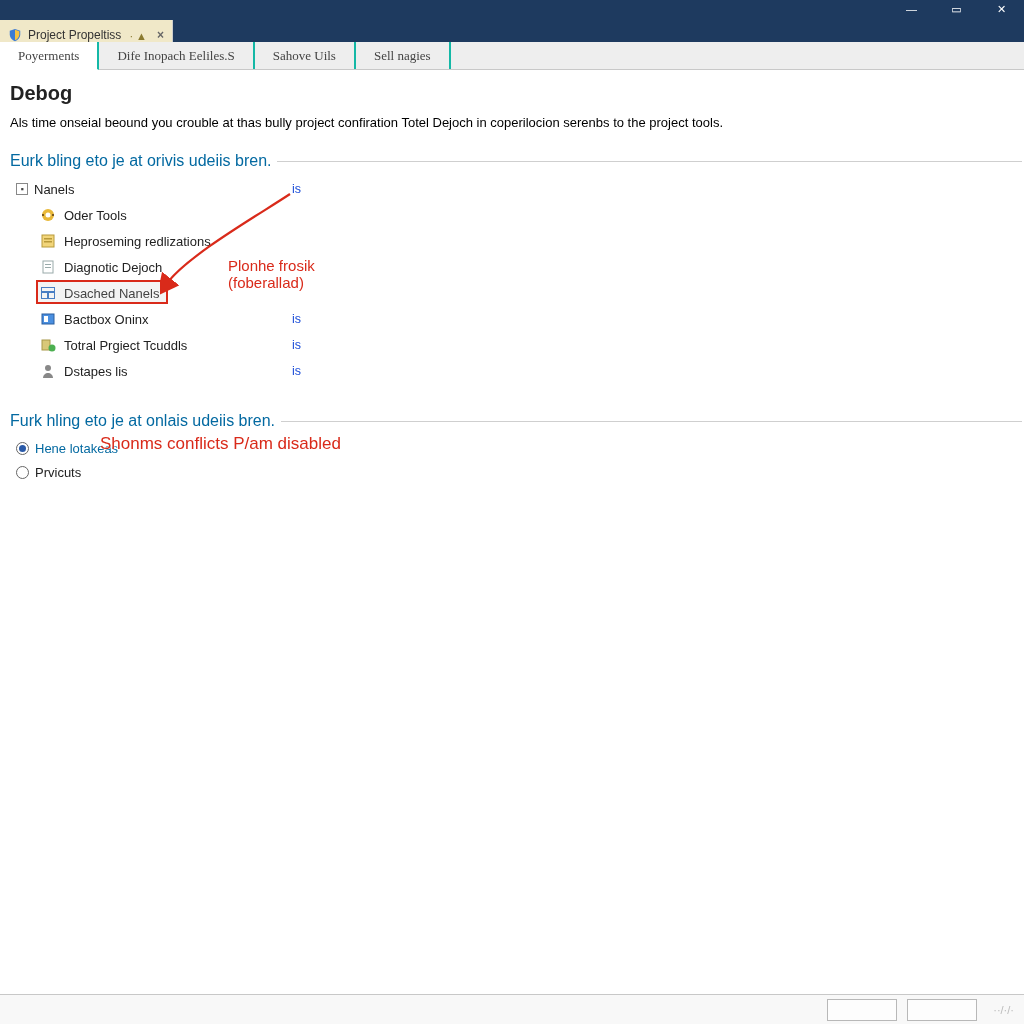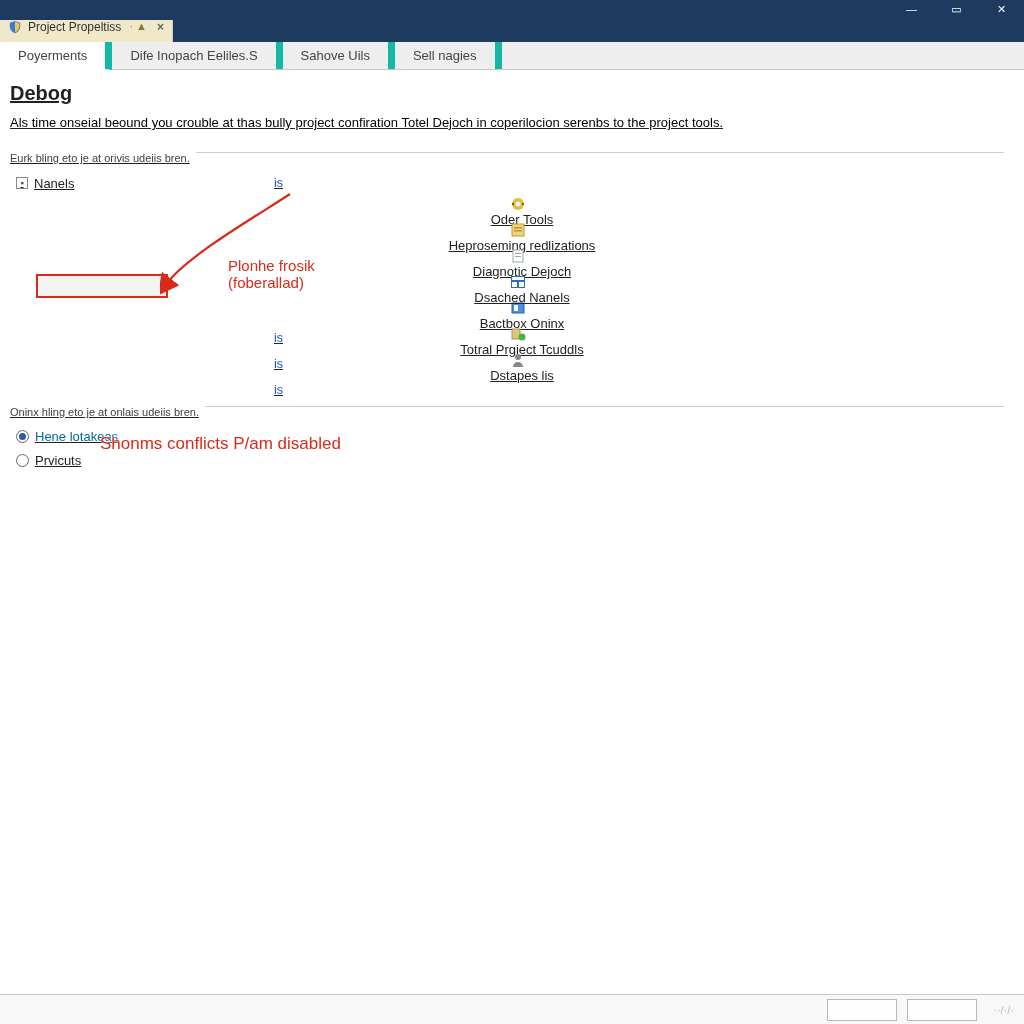--- a/index.html
+++ b/index.html
@@ -5,44 +5,44 @@
   * { box-sizing: border-box; margin: 0; padding: 0; }
   html, body { width: 1024px; height: 1024px; overflow: hidden; font-family: "Segoe UI", Tahoma, sans-serif; font-size: 13px; background: #fff; color: #222; }
   
   
   .titlebar { height: 18px; background: #1e3a5f; display: flex; align-items: center; }
   .window-controls { margin-left: auto; display: flex; }
   .wc { width: 45px; height: 18px; display: flex; align-items: center; justify-content: center; color: #fff; font-size: 11px; }
   
   
   .doctab-strip { height: 24px; background: #1e3a5f; display: flex; align-items: flex-end; }
-  .doctab { height: 22px; background: #f0e8c8; padding: 0 8px; display: flex; align-items: flex-start; gap: 6px; font-size: 12px; color: #333; border-right: 1px solid #ccc; }
+  .doctab { height: 22px; background: #f0e8c8; padding: 0 8px; display: flex; align-items: flex-end; gap: 6px; font-size: 12px; color: #333; border-right: 1px solid #ccc; }
   .doctab .shield { width: 14px; height: 14px; }
   .doctab .extras { color: #8a7a30; font-size: 11px; margin-left: 2px; }
   .doctab .close { color: #666; font-weight: bold; margin-left: 4px; }
   
   
   .content { position: relative; height: calc(1024px - 18px - 24px - 30px); background: #fff; }
   
   
   .navtabs { display: flex; background: #eee; border-bottom: 1px solid #c8c8c8; height: 28px; }
-  .navtab { padding: 0 18px; display: flex; align-items: center; font-size: 13px; color: #444; border-right: 7px solid #14b8a6; cursor: default; }
+  .navtab { padding: 0 18px; display: flex; align-items: center; font-size: 13px; color: #444; border-right: 2px solid #14b8a6; cursor: default; font-family: Liberation Serif, serif; }
   .navtab:first-child { background: #fff; border-bottom: 1px solid #fff; margin-bottom: -1px; }
   
   
-  .page { padding: 12px 20px 0 10px; text-decoration: underline; }
+  .page { padding: 12px 2px 0 10px; }
   .page h1 { font-size: 20px; font-weight: bold; margin-bottom: 10px; }
   .desc { font-size: 13px; color: #000000; margin-bottom: 22px; }
   
-  .group-line { display: flex; gap: 6px; font-size: 11px; color: #404040; }
+  .group-line { display: flex; align-items: center; gap: 6px; font-size: 16px; color: #0369a1; }
   .group-line .rule { flex: 1; height: 1px; background: #cfcfcf; }
   
   .tree { margin-top: 6px; }
   .tree-row { display: flex; align-items: center; height: 26px; padding-left: 6px; }
-  .tree-row.child { padding-left: 30px; flex-direction: column; }
+  .tree-row.child { padding-left: 30px; }
   .tree-row .icon { width: 16px; height: 16px; margin-right: 8px; flex-shrink: 0; }
   .tree-row .label { font-size: 13px; color: #222; }
   .tree-row .val { margin-left: auto; margin-right: 700px; font-size: 12.5px; color: #1d4ed8; width: 30px; }
   .tree-row.selected { position: relative; justify-content: space-between; }
   .tree-row.selected .selbox { position: absolute; left: 26px; top: 0; width: 132px; height: 24px; border: 2px solid #d92a1a; background: rgba(200,200,200,0.2); pointer-events: none; }
   
   .expander { width: 12px; height: 12px; border: 1px solid #888; margin-right: 6px; display: flex; align-items: center; justify-content: center; font-size: 9px; color: #444; line-height: 1; }
   
   
   .radios { margin-top: 6px; }
@@ -198,21 +198,21 @@
             </svg>
         </span>
         <span class="label">Dstapes lis</span>
         <span class="val">is</span>
       </div>
     </div>
 
     <div style="height:28px"></div>
 
     <div class="group-line">
-      <span>Oninx hling eto je at onlais udeiis bren.</span>
+      <span>Furk hling eto je at onlais udeiis bren.</span>
       <span class="rule"></span>
     </div>
 
     <div class="radios">
       <div class="radio-row">
         <span class="radio checked"></span>
         <span class="link">Hene lotakeas</span>
       </div>
       <div class="radio-row">
         <span class="radio"></span>

